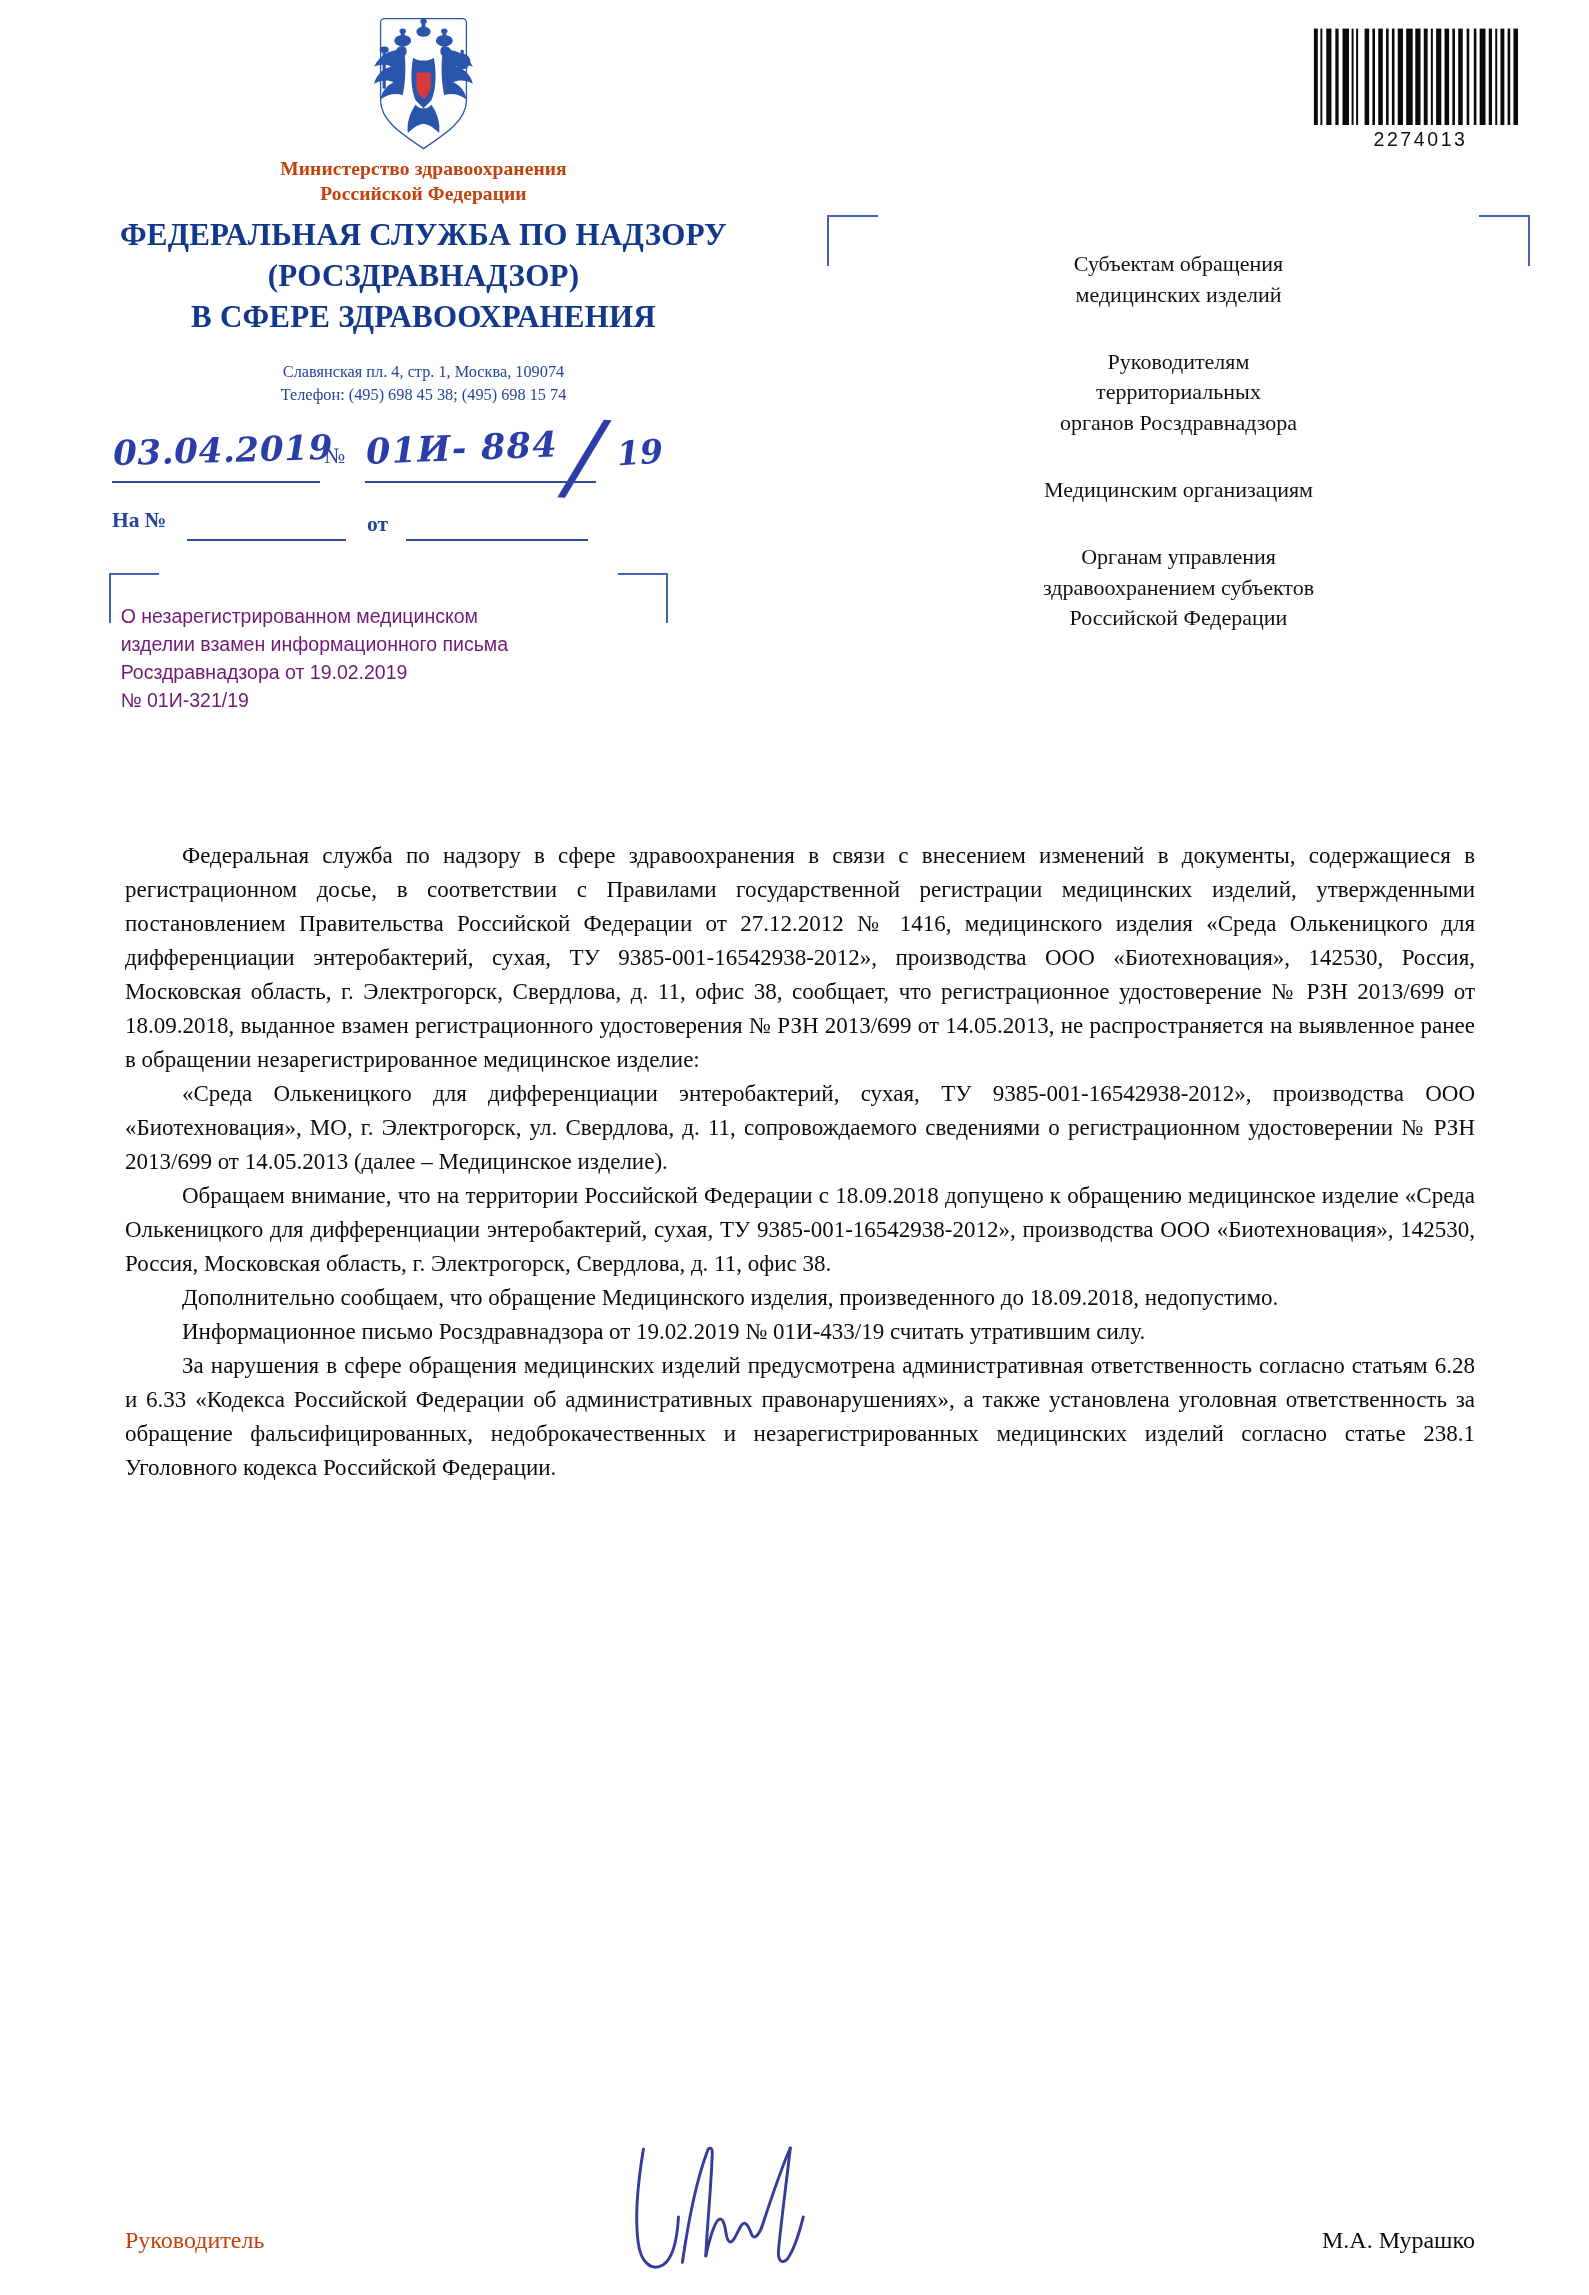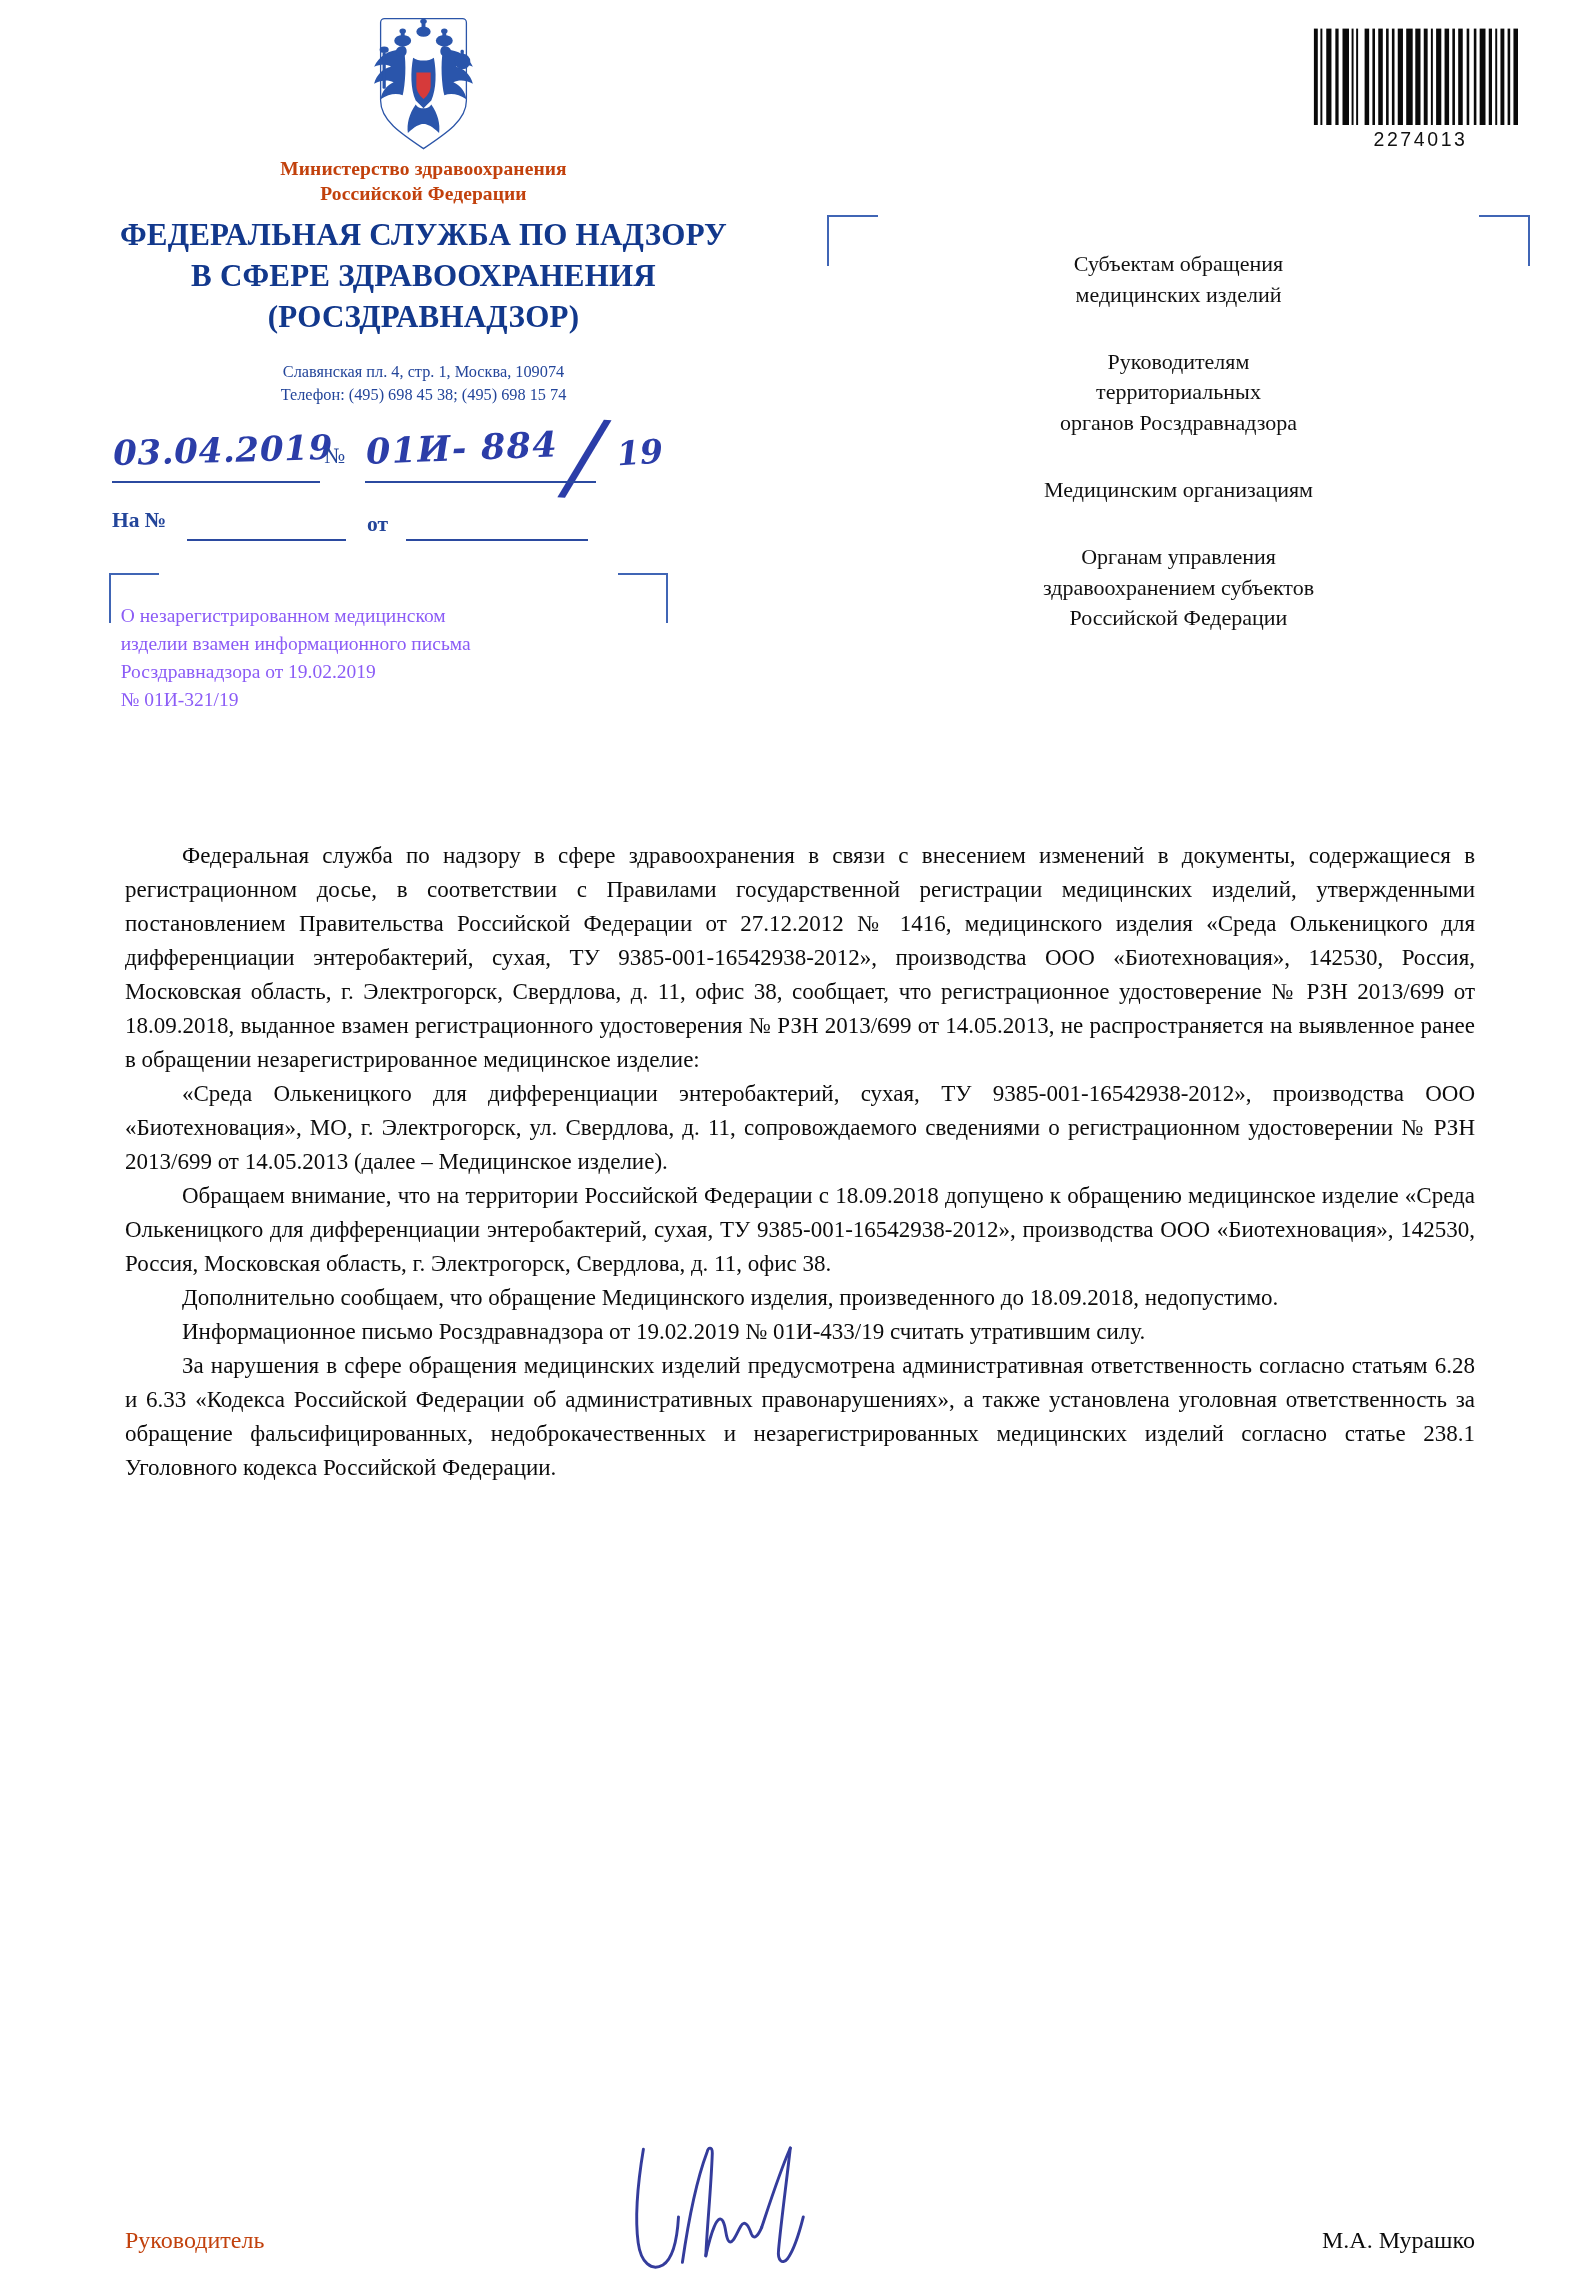--- a/index.html
+++ b/index.html
@@ -156,24 +156,24 @@
   .corner {
     position: absolute;
     width: 48px;
     height: 48px;
     border-color: #4065b5;
     border-style: solid;
   }
   .corner.tl { left: 0;     top: 0;  border-width: 2px 0 0 2px; }
   .corner.tr { right: 0;    top: 0;  border-width: 2px 2px 0 0; }
   .subject-text {
-    font-family: Liberation Serif, serif;
+    font-family: Liberation Sans, sans-serif;
     font-size: 19.5px;
     line-height: 1.44;
-    color: #8b5cf6;
+    color: #701a75;
   }
 
   
   .barcode-wrap {
     position: absolute;
     right: 59px;
     top: 26px;
     width: 221px;
     text-align: center;
   }
@@ -351,22 +351,22 @@
       </g>
     </svg>
 
     <div class="ministry">
       <div>Министерство здравоохранения</div>
       <div>Российской Федерации</div>
     </div>
 
     <div class="service-name">
       <div>ФЕДЕРАЛЬНАЯ СЛУЖБА ПО НАДЗОРУ</div>
+      <div>(РОСЗДРАВНАДЗОР)</div>
       <div>В СФЕРЕ ЗДРАВООХРАНЕНИЯ</div>
-      <div>(РОСЗДРАВНАДЗОР)</div>
     </div>
 
     <div class="contacts">
       <div>Славянская пл. 4, стр. 1, Москва, 109074</div>
       <div>Телефон: (495) 698 45 38; (495) 698 15 74</div>
     </div>
   </div>
 
   <div class="reg-row">
     <span class="hand hand-date">03.04.2019</span>

